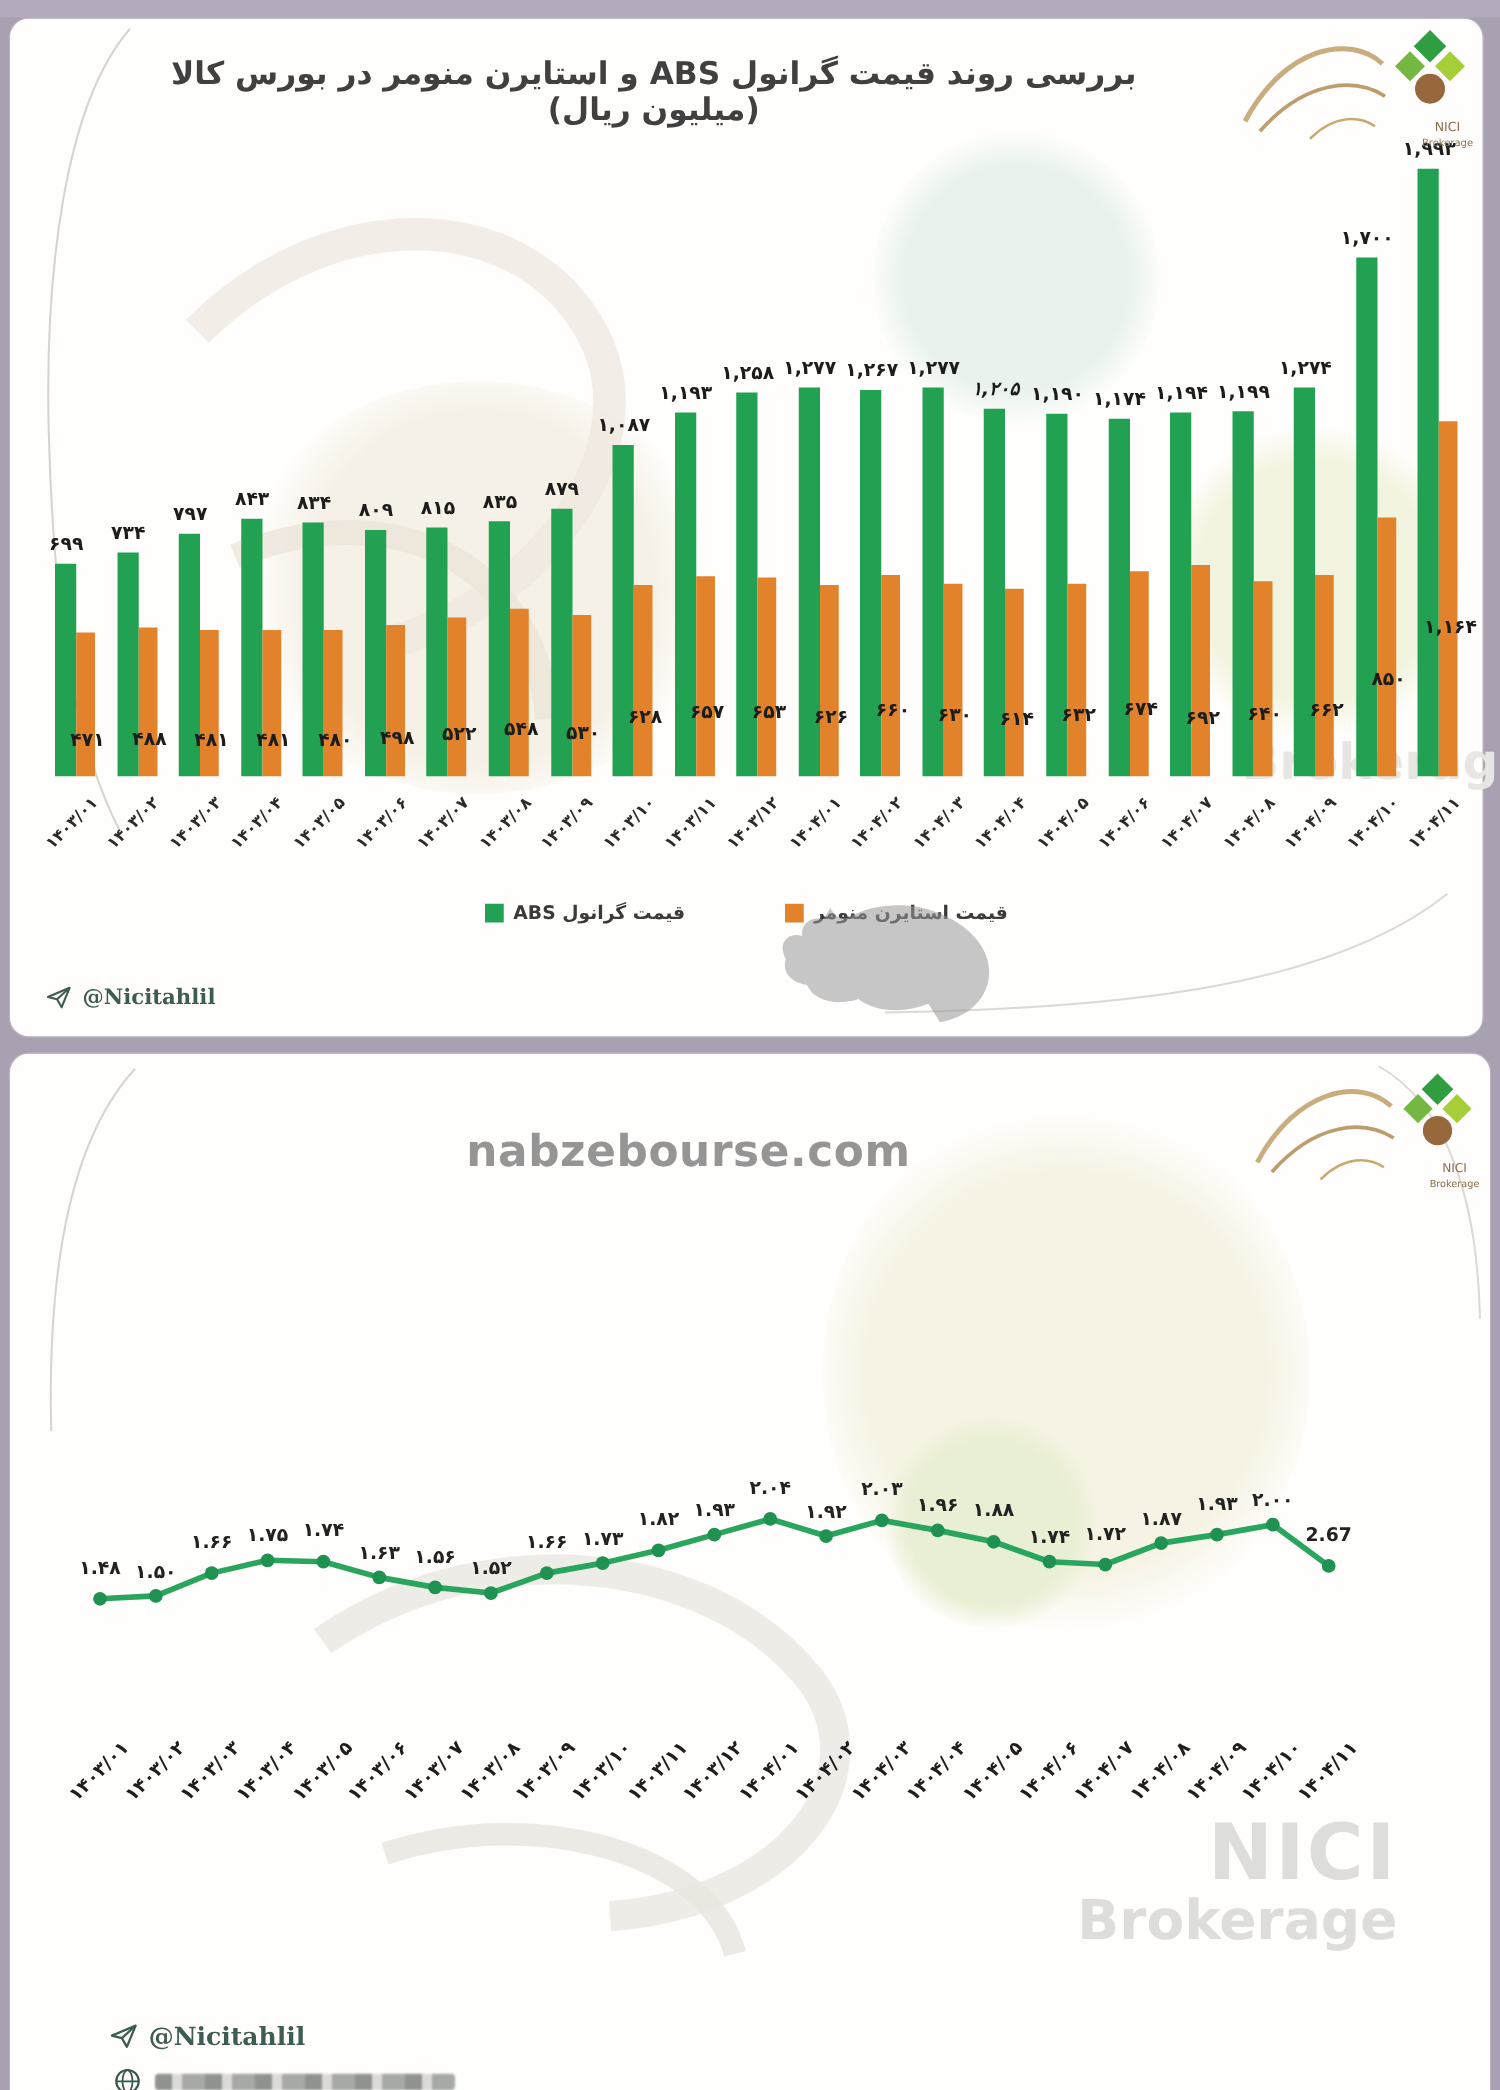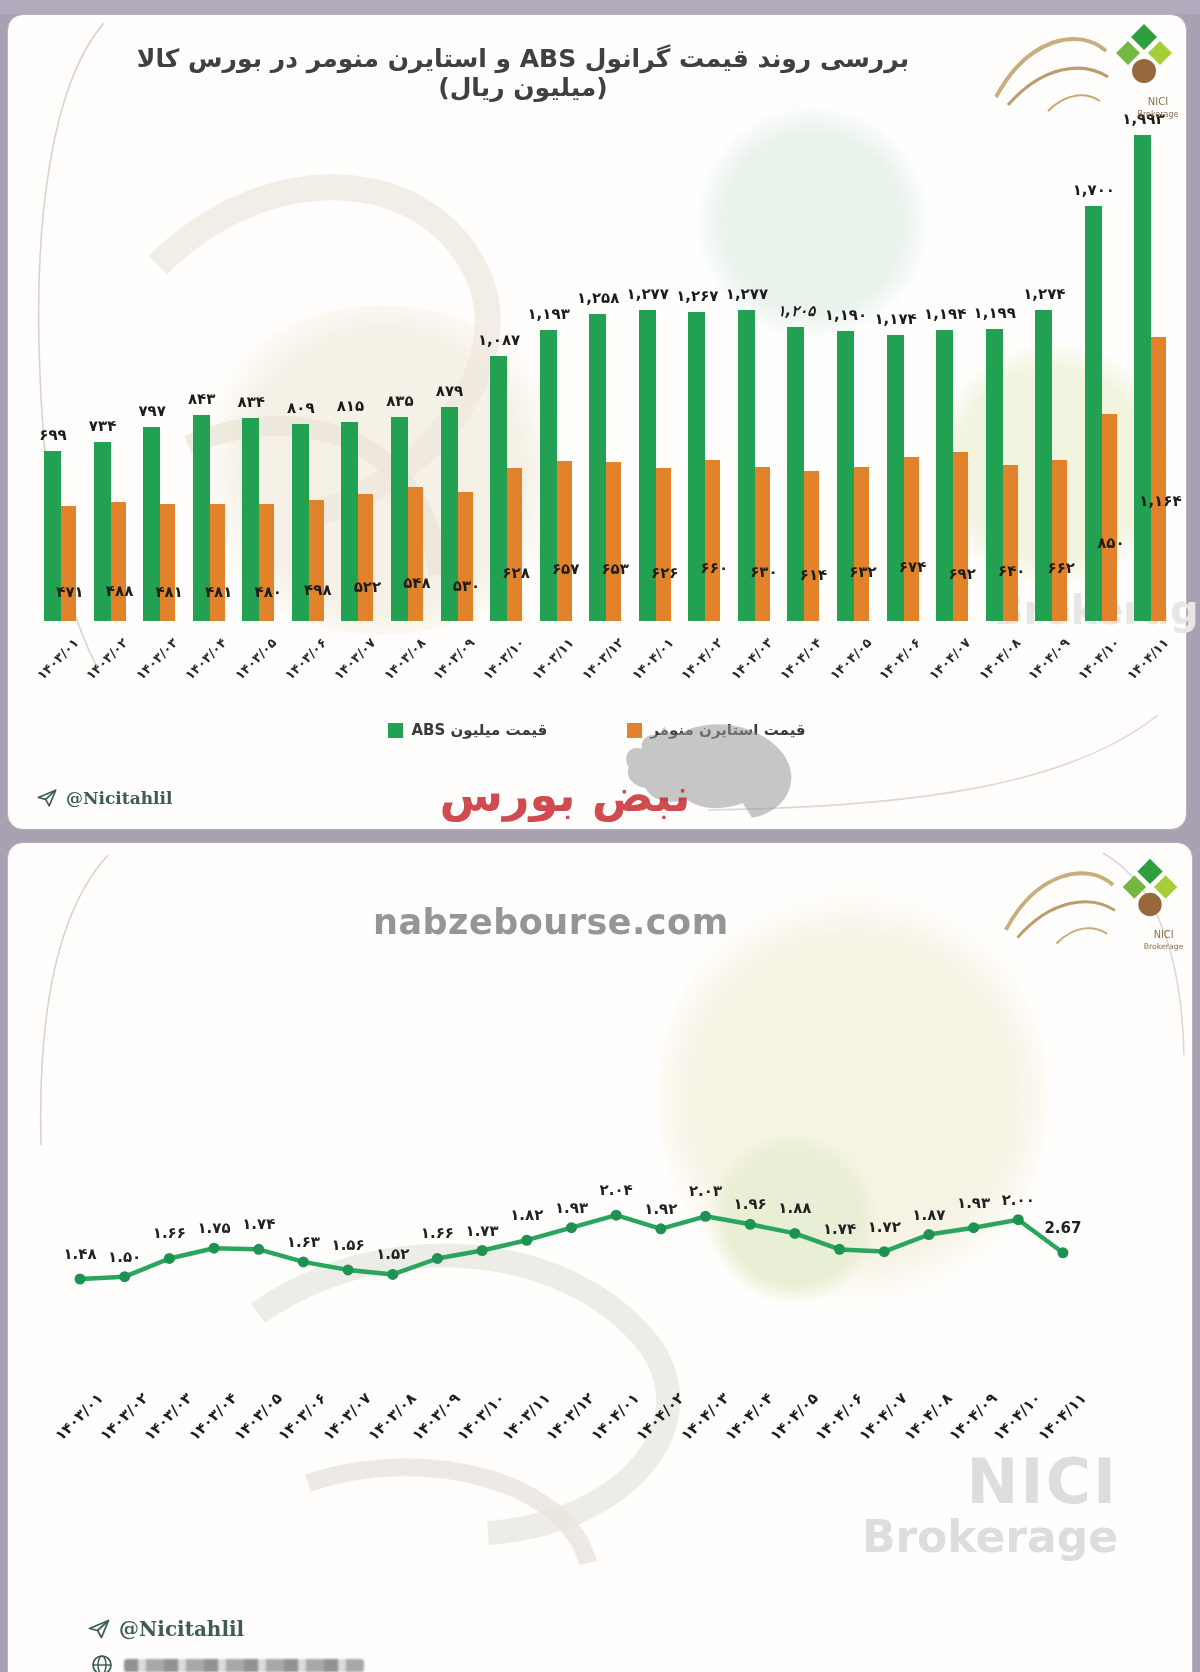--- a/index.html
+++ b/index.html
@@ -198,21 +198,21 @@
         <div class="xlab1i" dir="rtl" style="left: 856.957px; top: 8px;">۱۴۰۴/۰۷</div>
         <div class="xlab1i" dir="rtl" style="left: 906.522px; top: 8px;">۱۴۰۴/۰۸</div>
         <div class="xlab1i" dir="rtl" style="left: 956.087px; top: 8px;">۱۴۰۴/۰۹</div>
         <div class="xlab1i" dir="rtl" style="left: 1005.65px; top: 8px;">۱۴۰۴/۱۰</div>
         <div class="xlab1i" dir="rtl" style="left: 1055.22px; top: 8px;">۱۴۰۴/۱۱</div>
       </div>
 
     <div class="legend">
       <div class="litem">
         <span class="sw" id="sw0" style="background: rgb(35, 161, 82);"></span>
-        <span class="ltext" dir="rtl">قیمت میلیون ABS</span>
+        <span class="ltext" dir="rtl">قیمت گرانول ABS</span>
       </div>
       <div class="litem">
         <span class="sw" id="sw1" style="background: rgb(226, 131, 43);"></span>
         <span class="ltext" dir="rtl">قیمت استایرن منومر</span>
       </div>
     </div>
 
     <div class="handle handle1" style="color: rgb(61, 92, 82);">
       <svg width="22" height="22" viewBox="0 0 24 24">
         <path d="M2.5 11.5 L21.5 3.5 L14.5 20.5 L10.5 13.5 Z" fill="none" stroke="#3d5c52" stroke-width="1.8" stroke-linejoin="round"></path>
@@ -347,15 +347,14 @@
         <ellipse cx="12" cy="12" rx="4" ry="9" fill="none" stroke="#35594d" stroke-width="1.4"></ellipse>
         <path d="M3 12 L21 12" stroke="#35594d" stroke-width="1.4"></path>
       </svg>
       <div class="smudge"></div>
     </div>
   </section>
 
   <svg class="wm-cluster wm-bull" viewBox="0 0 210 130">
     <path d="M 18 58 C 10 44 20 34 32 38 C 30 28 40 20 50 24 L 56 14 C 60 22 66 24 72 22 C 92 10 124 8 148 18 C 174 28 194 48 192 72 C 190 94 172 108 150 112 L 140 96 C 120 104 96 104 80 92 C 62 98 42 94 36 80 C 22 78 14 68 18 58 Z" fill="#9a9a9a"></path>
   </svg>
-  <div class="wm-cluster wm-red" style="color: rgb(196, 36, 43);">نبض بورس</div>
   <div class="wm-cluster wm-site">nabzebourse.com</div>
 </div>
 
 </body></html>

